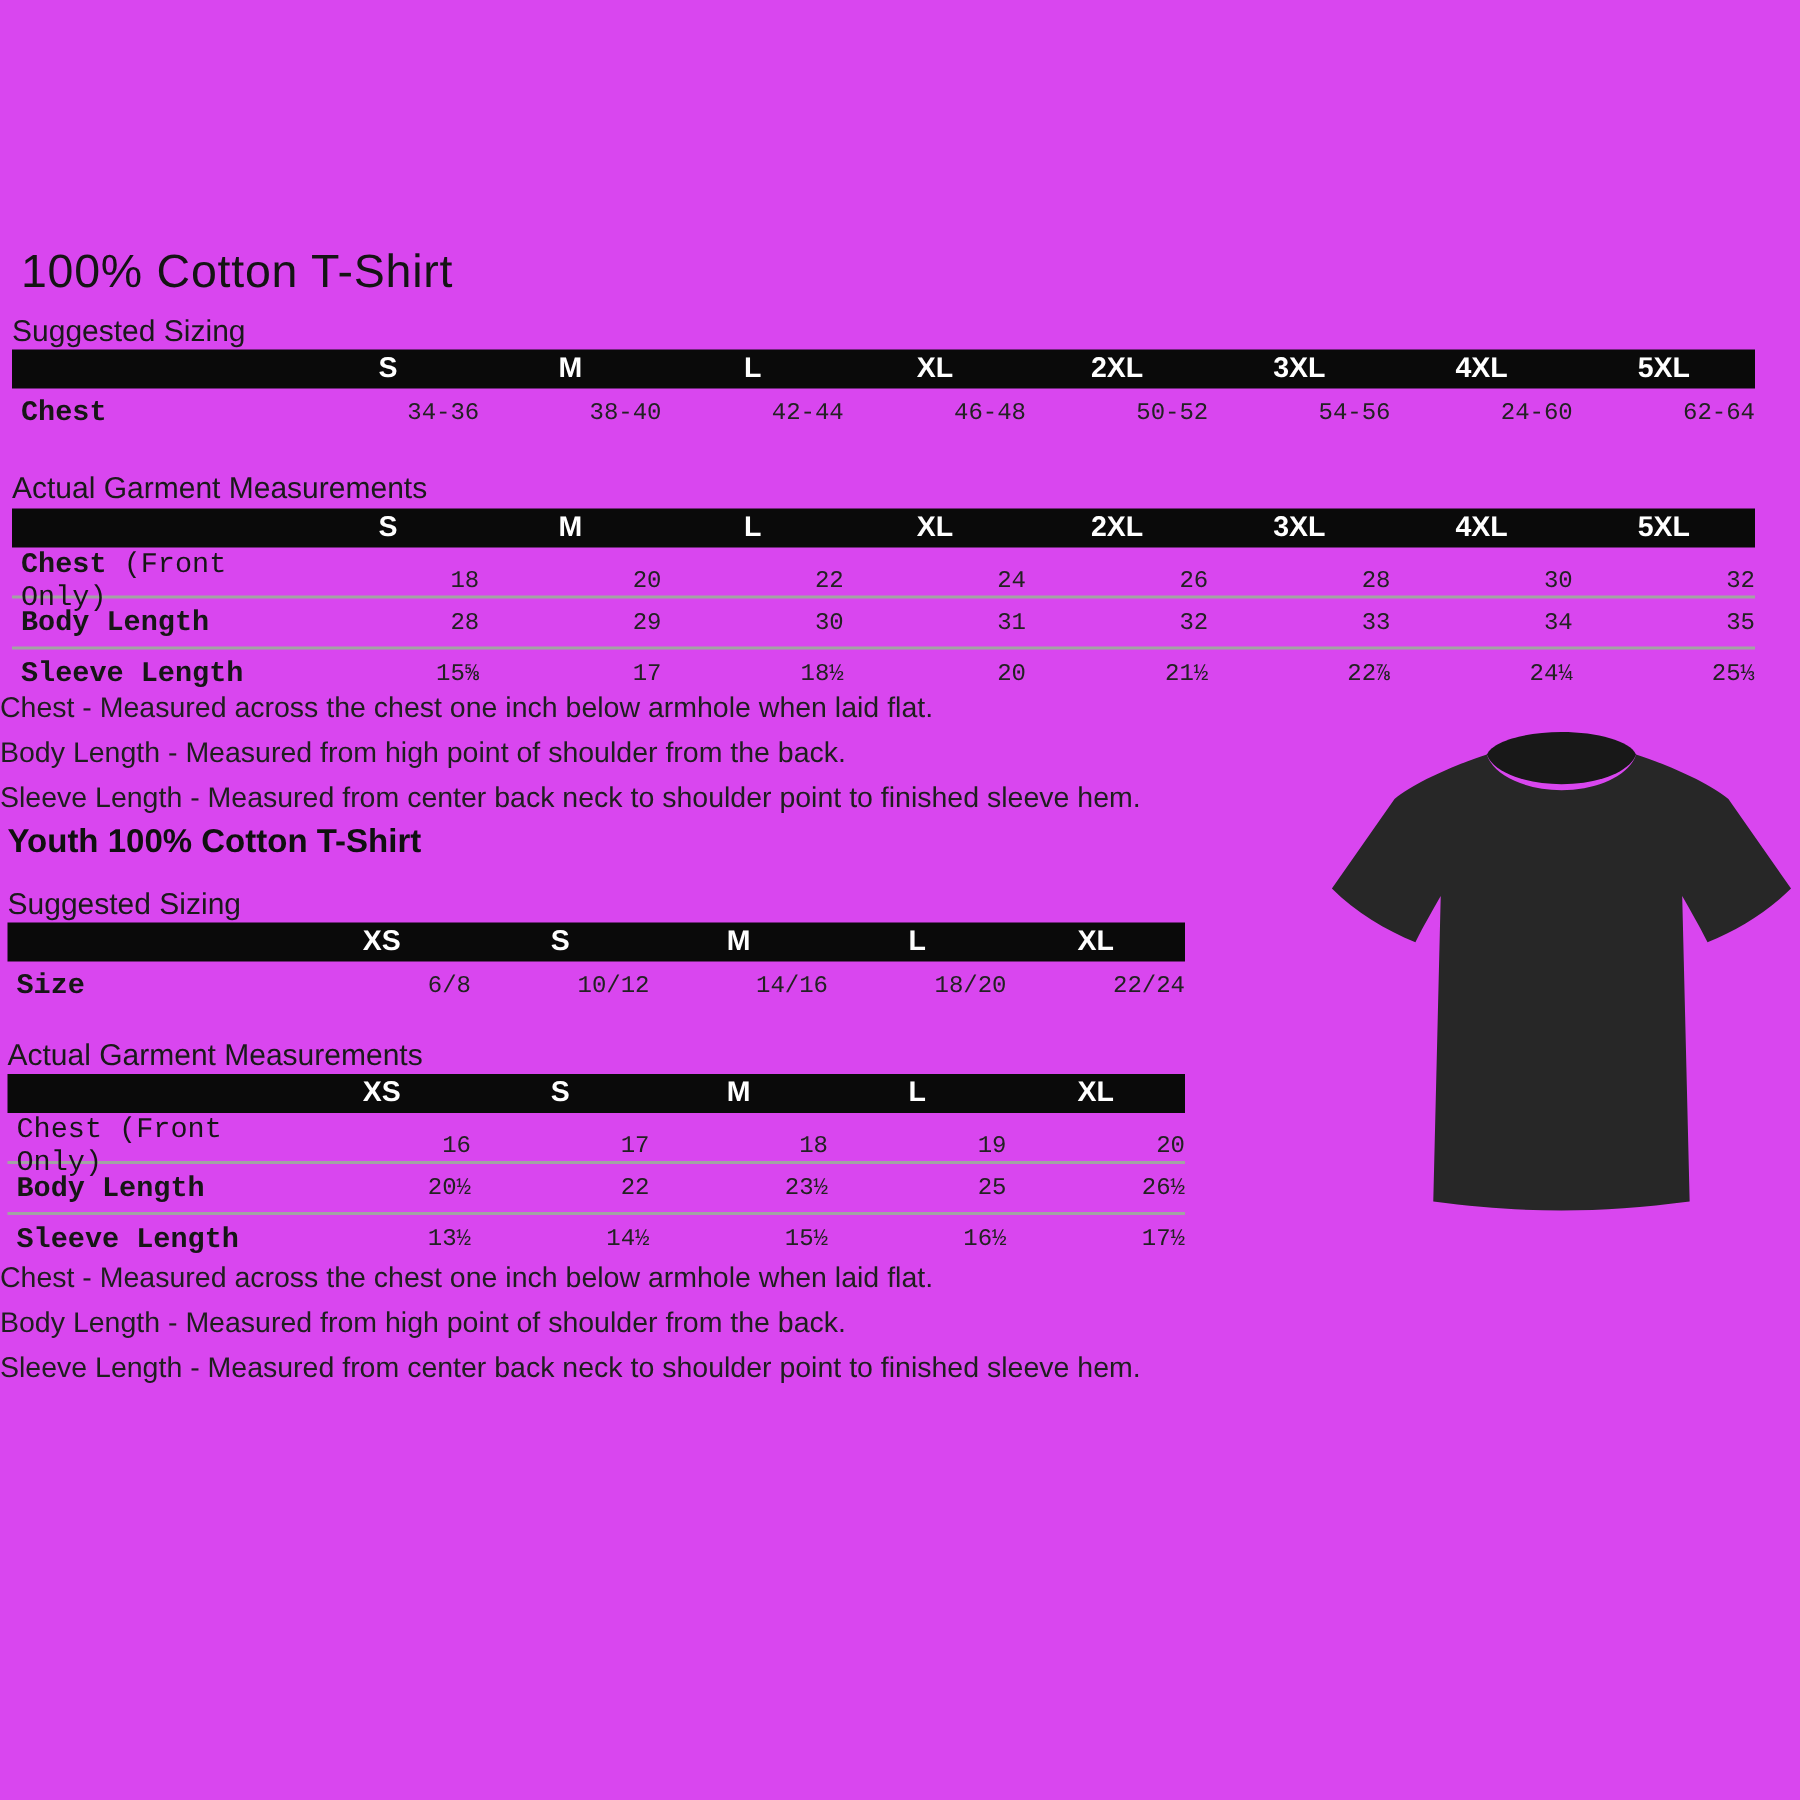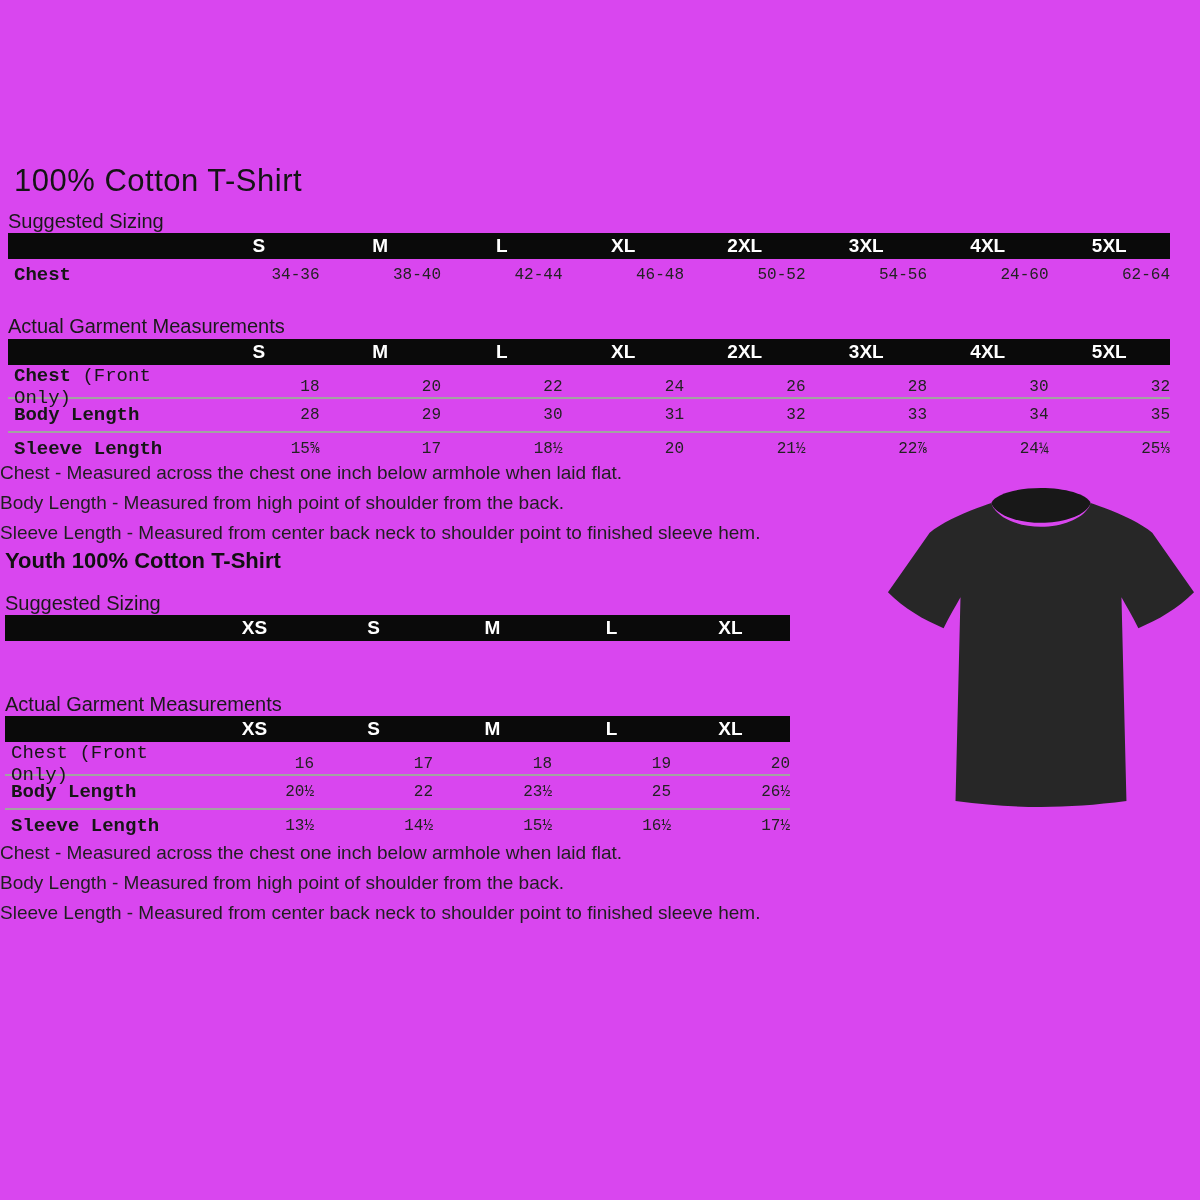--- a/index.html
+++ b/index.html
@@ -130,20 +130,28 @@
 
   <div class="sztable youth-t" style="left:5px;top:615px;">
     <div class="thead">
       <div class="hcell"></div>
       <div class="hcell">XS</div>
       <div class="hcell">S</div>
       <div class="hcell">M</div>
       <div class="hcell">L</div>
       <div class="hcell">XL</div>
     </div>
+    <div class="trow">
+      <div class="tlabel"><b>Size</b><span></span></div>
+      <div class="tcell">6/8</div>
+      <div class="tcell">10/12</div>
+      <div class="tcell">14/16</div>
+      <div class="tcell">18/20</div>
+      <div class="tcell">22/24</div>
+    </div>
   </div>
 
   <div class="section-label" style="left:5px;top:693px;">Actual Garment Measurements</div>
 
   <div class="sztable youth-t" style="left:5px;top:716px;">
     <div class="thead">
       <div class="hcell"></div>
       <div class="hcell">XS</div>
       <div class="hcell">S</div>
       <div class="hcell">M</div>

